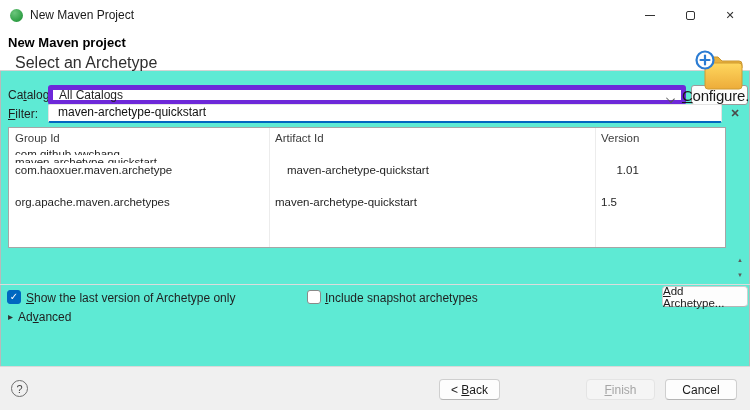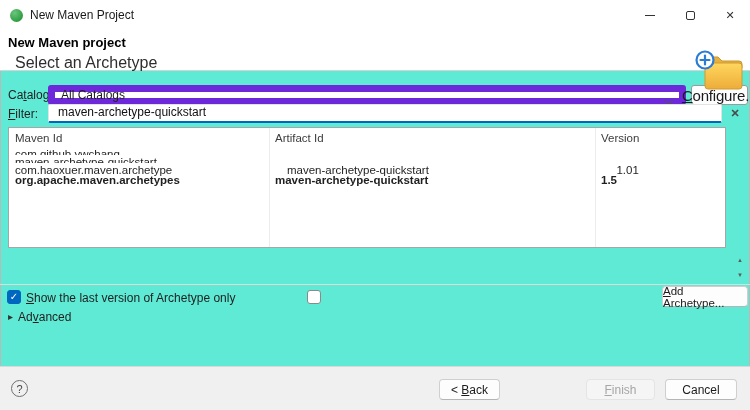--- a/index.html
+++ b/index.html
@@ -34,21 +34,21 @@
   }
   .header-title { position: absolute; left: 8px; top: 5px; font-size: 13px; font-weight: bold; color: #000; }
   .header-subtitle { position: absolute; left: 15px; top: 24px; font-size: 16px; color: #2e2e2e; }
   .wizard-icon { position: absolute; right: 5px; top: 20px; z-index: 5; }
   
   .mn { text-decoration: underline; }
   .label { position: absolute; font-size: 12px; color: #1f1f1f; }
   
   .combo {
     position: absolute; left: 48px; top: 85px; width: 638px; height: 20px;
-    background: #ffffff; border: 7px solid #6d28d9; border-radius: 3px;
+    background: #ffffff; border: 5px solid #6d28d9; border-radius: 3px;
     display: flex; align-items: center; padding: 0 22px 0 6px;
   }
   .combo-chevron {
     position: absolute; right: 7px; top: 4px; width: 8px; height: 8px; color: #555;
   }
   .combo-chevron::before {
     content: ""; position: absolute; left: 1px; top: 1px; width: 6px; height: 6px;
     border-right: 1px solid #555; border-bottom: 1px solid #555; transform: rotate(45deg) scale(1,0.8);
   }
   .btn {
@@ -81,21 +81,21 @@
   .col-div { position: absolute; top: 0; bottom: 0; width: 1px; background: #ececec; }
   .col-div.c1 { left: 260px; }
   .col-div.c2 { left: 586px; }
   .trow { position: absolute; left: 0; width: 100%; height: 16px; display: flex; }
   .thead { top: 1px; height: 18px; color: #3c3c3c; }
   .thead .tc { padding-top: 3px; }
   .tc { font-size: 11.5px; overflow: hidden; white-space: nowrap; padding: 1px 4px 0 6px; }
   .tc.g { width: 260px; }
   .tc.a { width: 326px; }
   .tc.v { width: 130px; }
-  .r1 { top: 19px; flex-direction: column; } .r2 { top: 35px; gap: 44px; } .r3 { top: 45px; font-weight: bold; }
+  .r1 { top: 19px; flex-direction: column; } .r2 { top: 35px; gap: 44px; } .r3 { top: 67px; }
   
   .scroll-btn {
     position: absolute; left: 733px; width: 14px; height: 13px;
     display: flex; align-items: center; justify-content: center;
     color: #5c5c5c; font-size: 6px;
   }
   .scroll-up { top: 253px; } .scroll-down { top: 268px; }
   .sep-mid { position: absolute; left: 0; top: 284px; width: 750px; height: 1px; background: #dcdcdc; }
   
   .checkbox {
@@ -179,21 +179,21 @@
     <span>maven-archetype-quickstart</span>
   </div>
   <div class="clear-btn">
       <span>✕</span>
     </div>
 
   <div class="table">
     <div class="col-div c1"></div>
     <div class="col-div c2"></div>
     <div class="trow thead">
-      <div class="tc g">Maven Id</div>
+      <div class="tc g">Group Id</div>
       <div class="tc a">Artifact Id</div>
       <div class="tc v">Version</div>
     </div>
     <div class="trow r1">
       <div class="tc g">com.github.ywchang</div>
       <div class="tc a">maven-archetype-quickstart</div>
     </div>
     <div class="trow r2">
       <div class="tc g">com.haoxuer.maven.archetype</div>
       <div class="tc a">maven-archetype-quickstart</div>
@@ -213,20 +213,21 @@
       <span>▼</span>
     </div>
   <div class="sep-mid"></div>
 
   <div class="checkbox checked cb1">
       <span>✓</span>
     </div>
   <span class="label" style="left:26px; top:291px;"><span></span><span class="mn">S</span><span>how the last version of Archetype only</span></span>
 
   <div class="checkbox unchecked cb2"></div>
+  <span class="label" style="left:325px; top:291px;"><span></span><span class="mn">I</span><span>nclude snapshot archetypes</span></span>
 
   <div class="btn add-archetype-btn">
       <span><span></span><span class="mn">A</span><span>dd Archetype...</span></span>
     </div>
 
   <div class="advanced">
     <span class="adv-arrow">▸</span>
     <span><span>Ad</span><span class="mn">v</span><span>anced</span></span>
   </div>
 

